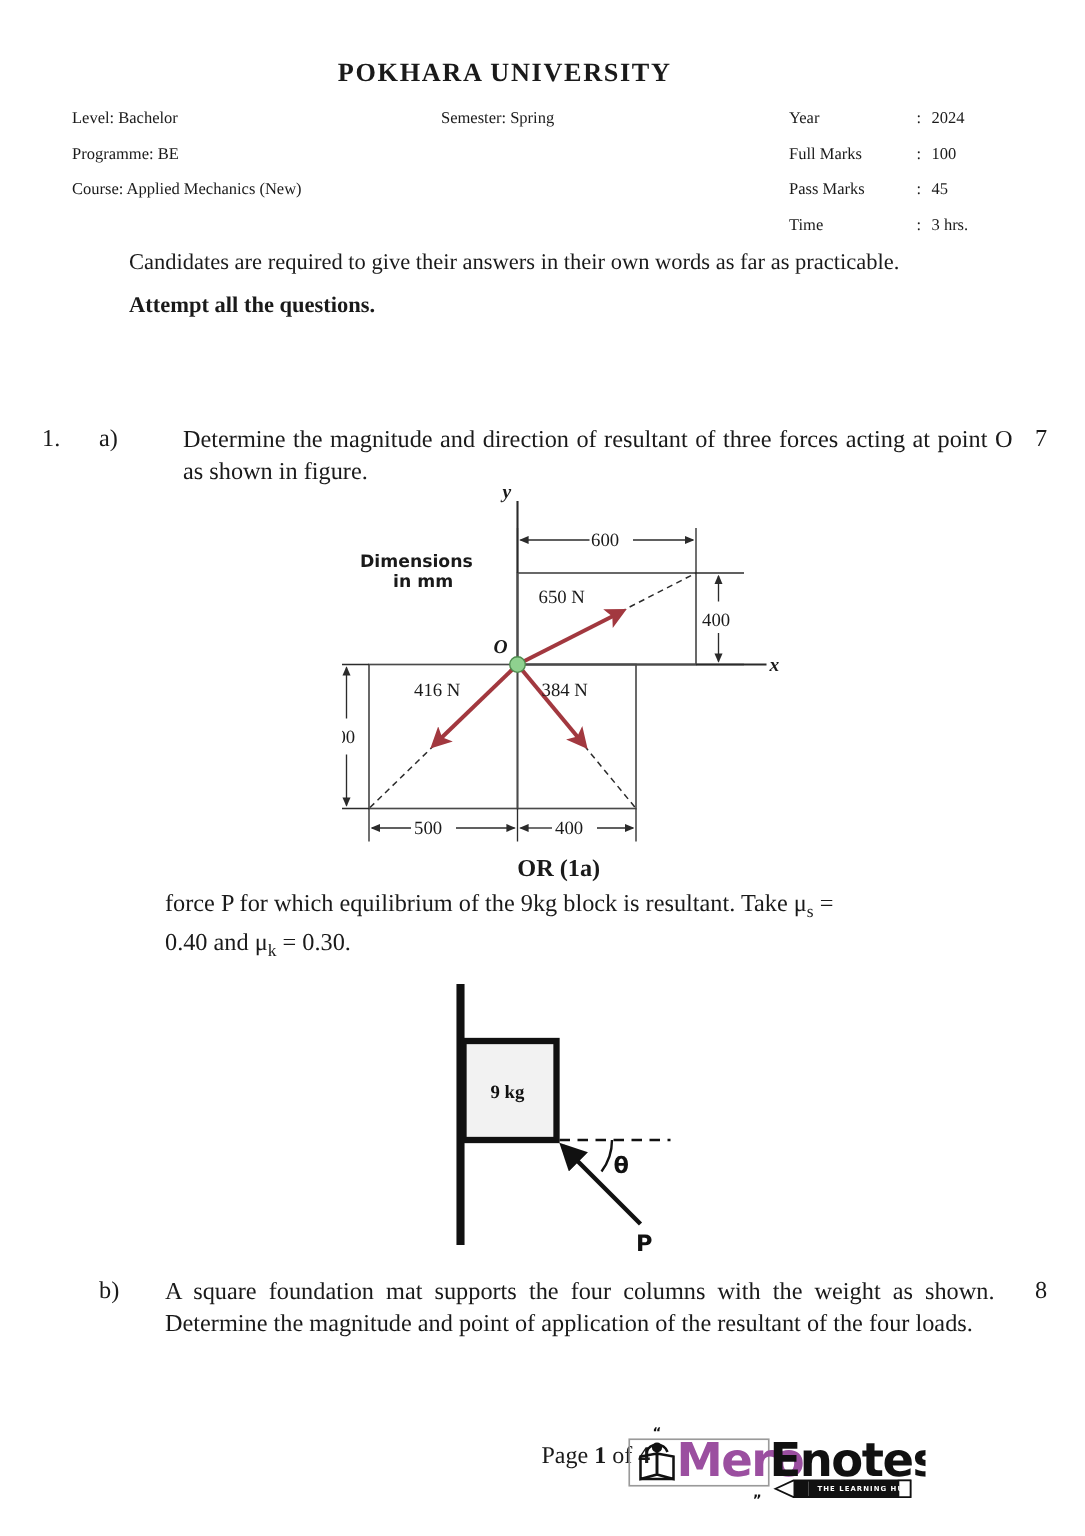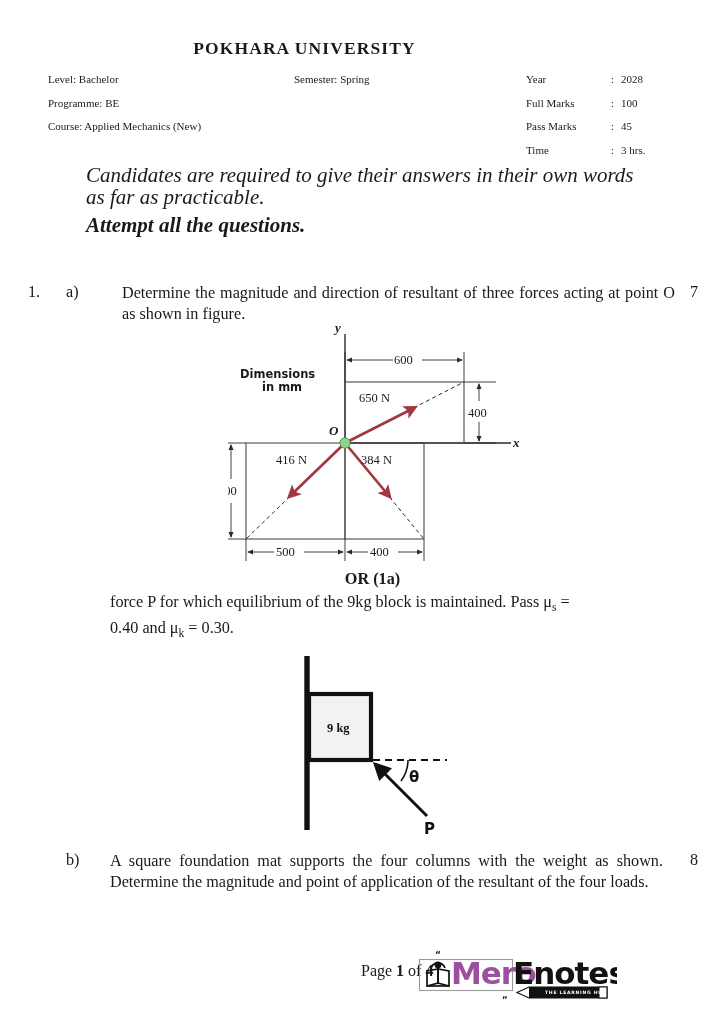--- a/index.html
+++ b/index.html
@@ -19,20 +19,21 @@
   
   .uni-title {
     position: absolute;
     top: 38px;
     left: 0;
     width: 609px;
     text-align: center;
     font-weight: bold;
     font-size: 17.5px;
     letter-spacing: 1.1px;
+    padding-left: 32px;
   }
 
   .meta {
     position: absolute;
     top: 68px;
     left: 48px;
     width: 640px;
     font-size: 11px;
     line-height: 23.5px;
     text-decoration: underline;
@@ -47,22 +48,21 @@
   .meta-rlabel { position: absolute; left: 478px; }
   .meta-rsep   { position: absolute; left: 563px; }
   .meta-rval   { position: absolute; left: 573px; }
 
   
   .instructions {
     position: absolute;
     top: 165px;
     left: 86px;
     width: 565px;
-    font-style: italic;
-    font-size: 21px;
+    font-size: 15px;
     line-height: 21.5px;
   }
   .instructions .ins-2 { margin-top: 7px; }
   .instructions .ins-3 { margin-top: 7px; font-weight: bold; }
 
   
   .qnum {
     position: absolute;
     font-size: 16.2px;
   }
@@ -219,21 +219,21 @@
 <body>
 
 <div class="uni-title">POKHARA UNIVERSITY</div>
 
 <div class="meta">
   <div class="meta-row">
     <span class="meta-left">Level: Bachelor</span>
     <span class="meta-mid">Semester: Spring</span>
     <span class="meta-rlabel">Year</span>
     <span class="meta-rsep">:</span>
-    <span class="meta-rval">2028</span>
+    <span class="meta-rval">2024</span>
   </div>
   <div class="meta-row">
     <span class="meta-left">Programme: BE</span>
     <span class="meta-rlabel">Full Marks</span>
     <span class="meta-rsep">:</span>
     <span class="meta-rval">100</span>
   </div>
   <div class="meta-row">
     <span class="meta-left">Course: Applied Mechanics (New)</span>
     <span class="meta-rlabel">Pass Marks</span>
@@ -328,21 +328,21 @@
 
     <line x1="119" y1="236" x2="140" y2="236" stroke="#2b2b2b" stroke-width="0.9" marker-start="url(#tinyArrowRev)"></line>
     <line x1="170" y1="236" x2="194" y2="236" stroke="#2b2b2b" stroke-width="0.9" marker-end="url(#tinyArrow)"></line>
     <text class="dimtxt" x="142" y="240">400</text>
   </svg>
 </div>
 
 <div class="or-head">OR (1a)</div>
 
 <div class="or-body">
-  <div><span>force P for which equilibrium of the 9kg block is maintained. Pass μ</span><sub>s</sub><span> =</span></div>
+  <div><span>force P for which equilibrium of the 9kg block is resultant. Take μ</span><sub>s</sub><span> =</span></div>
   <div class="lastline"><span>0.40 and μ</span><sub>k</sub><span> = 0.30.</span></div>
 </div>
 
 <div id="fig-block">
   <svg width="190" height="190" viewBox="0 0 190 190" xmlns="http://www.w3.org/2000/svg">
     <defs>
       <marker id="pArrow" markerWidth="6" markerHeight="6" refX="5" refY="3" orient="auto">
         <path d="M0,0 L6,3 L0,6 z" fill="#111111"></path>
       </marker>
     </defs>

